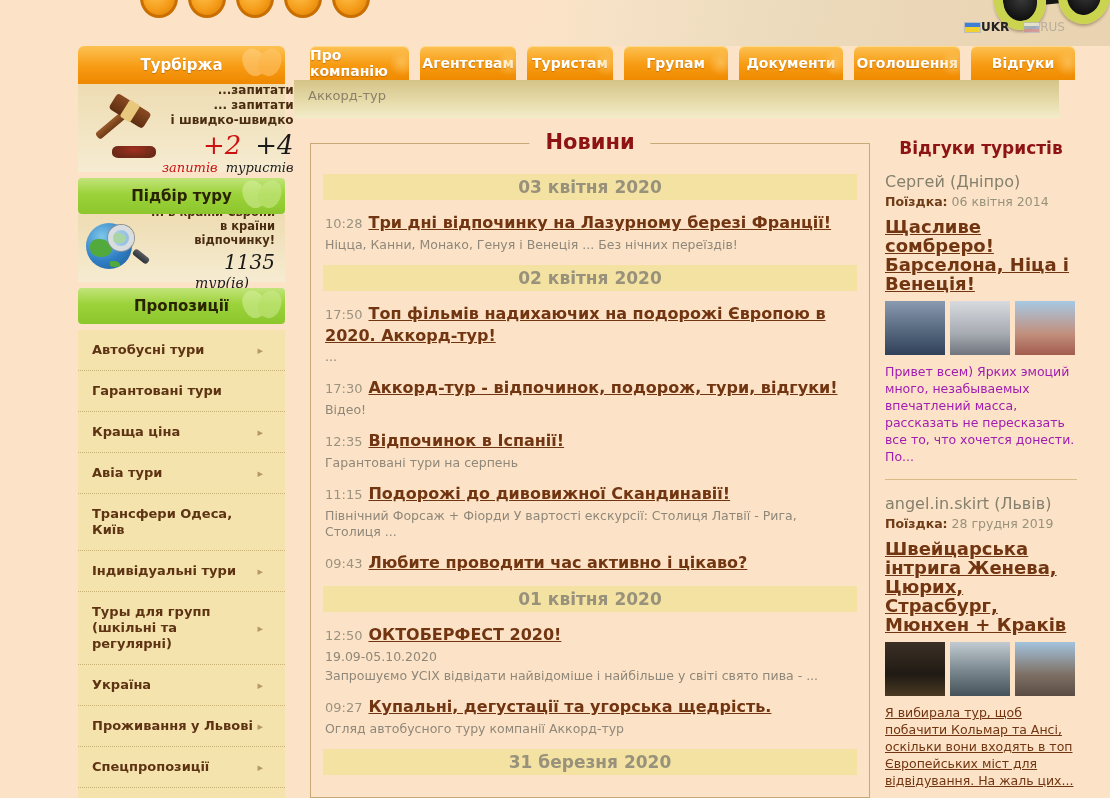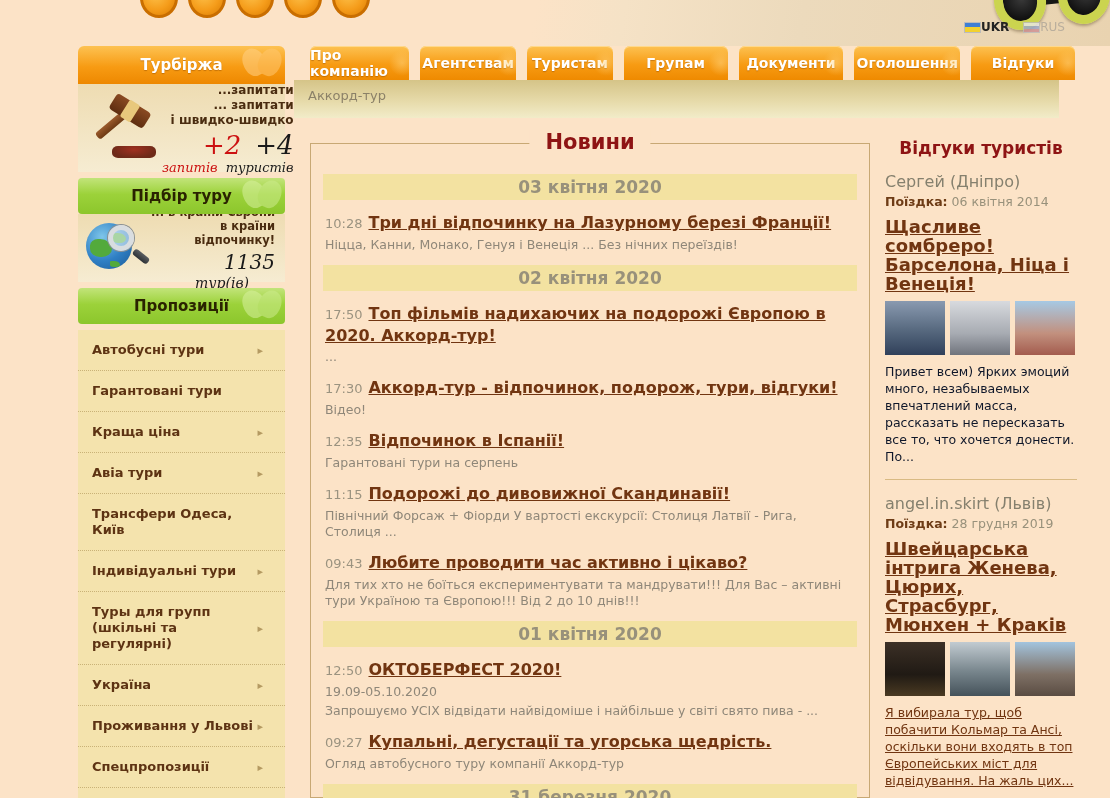--- a/index.html
+++ b/index.html
@@ -105,21 +105,21 @@
   
   .reviews { position:absolute; left:885px; top:138px; width:192px; }
   .reviews-title { font-size:17px; font-weight:bold; color:#8e1414; text-align:center; margin-bottom:14px; }
   .rev-author { font-size:16px; color:#85806e; line-height:20px; }
   .rev-trip { font-size:12.5px; margin:2px 0 8px 0; color:#98917b; }
   .rev-trip b { color:#6e3c16; }
   .rev-link { display:block; font-size:18px; font-weight:bold; color:#713511;
     text-decoration:underline; line-height:19px; margin-bottom:8px; cursor:pointer; }
   .rev-photos { display:flex; gap:5px; margin-bottom:8px; }
   .rev-photo { width:60px; height:54px; flex:0 0 auto; cursor:pointer; }
-  .rev-excerpt { font-size:12.5px; color:#0f172a; line-height:17px; }
+  .rev-excerpt { font-size:12.5px; color:#a21caf; line-height:17px; }
   .rev-excerpt.linked { color:#713511; text-decoration:underline; cursor:pointer; }
   .rev-divider { border-top:1px solid #d9ba83; margin:14px 0; }
 
   
   .r0p0 { background:linear-gradient(#8a9ab0 0%, #56687e 55%, #30405a 100%); }
   .r0p1 { background:linear-gradient(#d8dade 0%, #a7abb2 60%, #70747c 100%); }
   .r0p2 { background:linear-gradient(#a6c9e4 0%, #c2907e 60%, #a35c4e 100%); }
   .r1p0 { background:linear-gradient(#3c3026 0%, #201a14 60%, #4a3a22 100%); }
   .r1p1 { background:linear-gradient(#c2cbd1 0%, #77858c 55%, #45525a 100%); }
   .r1p2 { background:linear-gradient(#a3c4de 0%, #7e7065 60%, #5a4c42 100%); }
@@ -298,21 +298,20 @@
       <div class="news-item">
         <div class="news-head"><span class="news-time">12:35</span><a class="news-link">Відпочинок в Іспанії!</a></div>
         <div class="news-desc">Гарантовані тури на серпень</div>
       </div>
       <div class="news-item">
         <div class="news-head"><span class="news-time">11:15</span><a class="news-link">Подорожі до дивовижної Скандинавії!</a></div>
         <div class="news-desc">Північний Форсаж + Фіорди У вартості екскурсії:  Столиця Латвії - Рига, Столиця ...</div>
       </div>
       <div class="news-item">
         <div class="news-head"><span class="news-time">09:43</span><a class="news-link">Любите проводити час активно і цікаво?</a></div>
-        <div class="news-desc">Для тих хто не боїться експериментувати та мандрувати!!! Для Вас – активні тури Україною та Європою!!! Від 2 до 10 днів!!!</div>
       </div>
       <div class="date-bar">01 квітня 2020</div>
       <div class="news-item">
         <div class="news-head"><span class="news-time">12:50</span><a class="news-link">ОКТОБЕРФЕСТ 2020!</a></div>
         <div class="news-desc">19.09-05.10.2020</div>
         <div class="news-desc">Запрошуємо УСІХ відвідати найвідоміше і найбільше у світі свято пива - ...</div>
       </div>
       <div class="news-item">
         <div class="news-head"><span class="news-time">09:27</span><a class="news-link">Купальні, дегустації та угорська щедрість.</a></div>
         <div class="news-desc">Огляд автобусного туру компанії Аккорд-тур</div>

